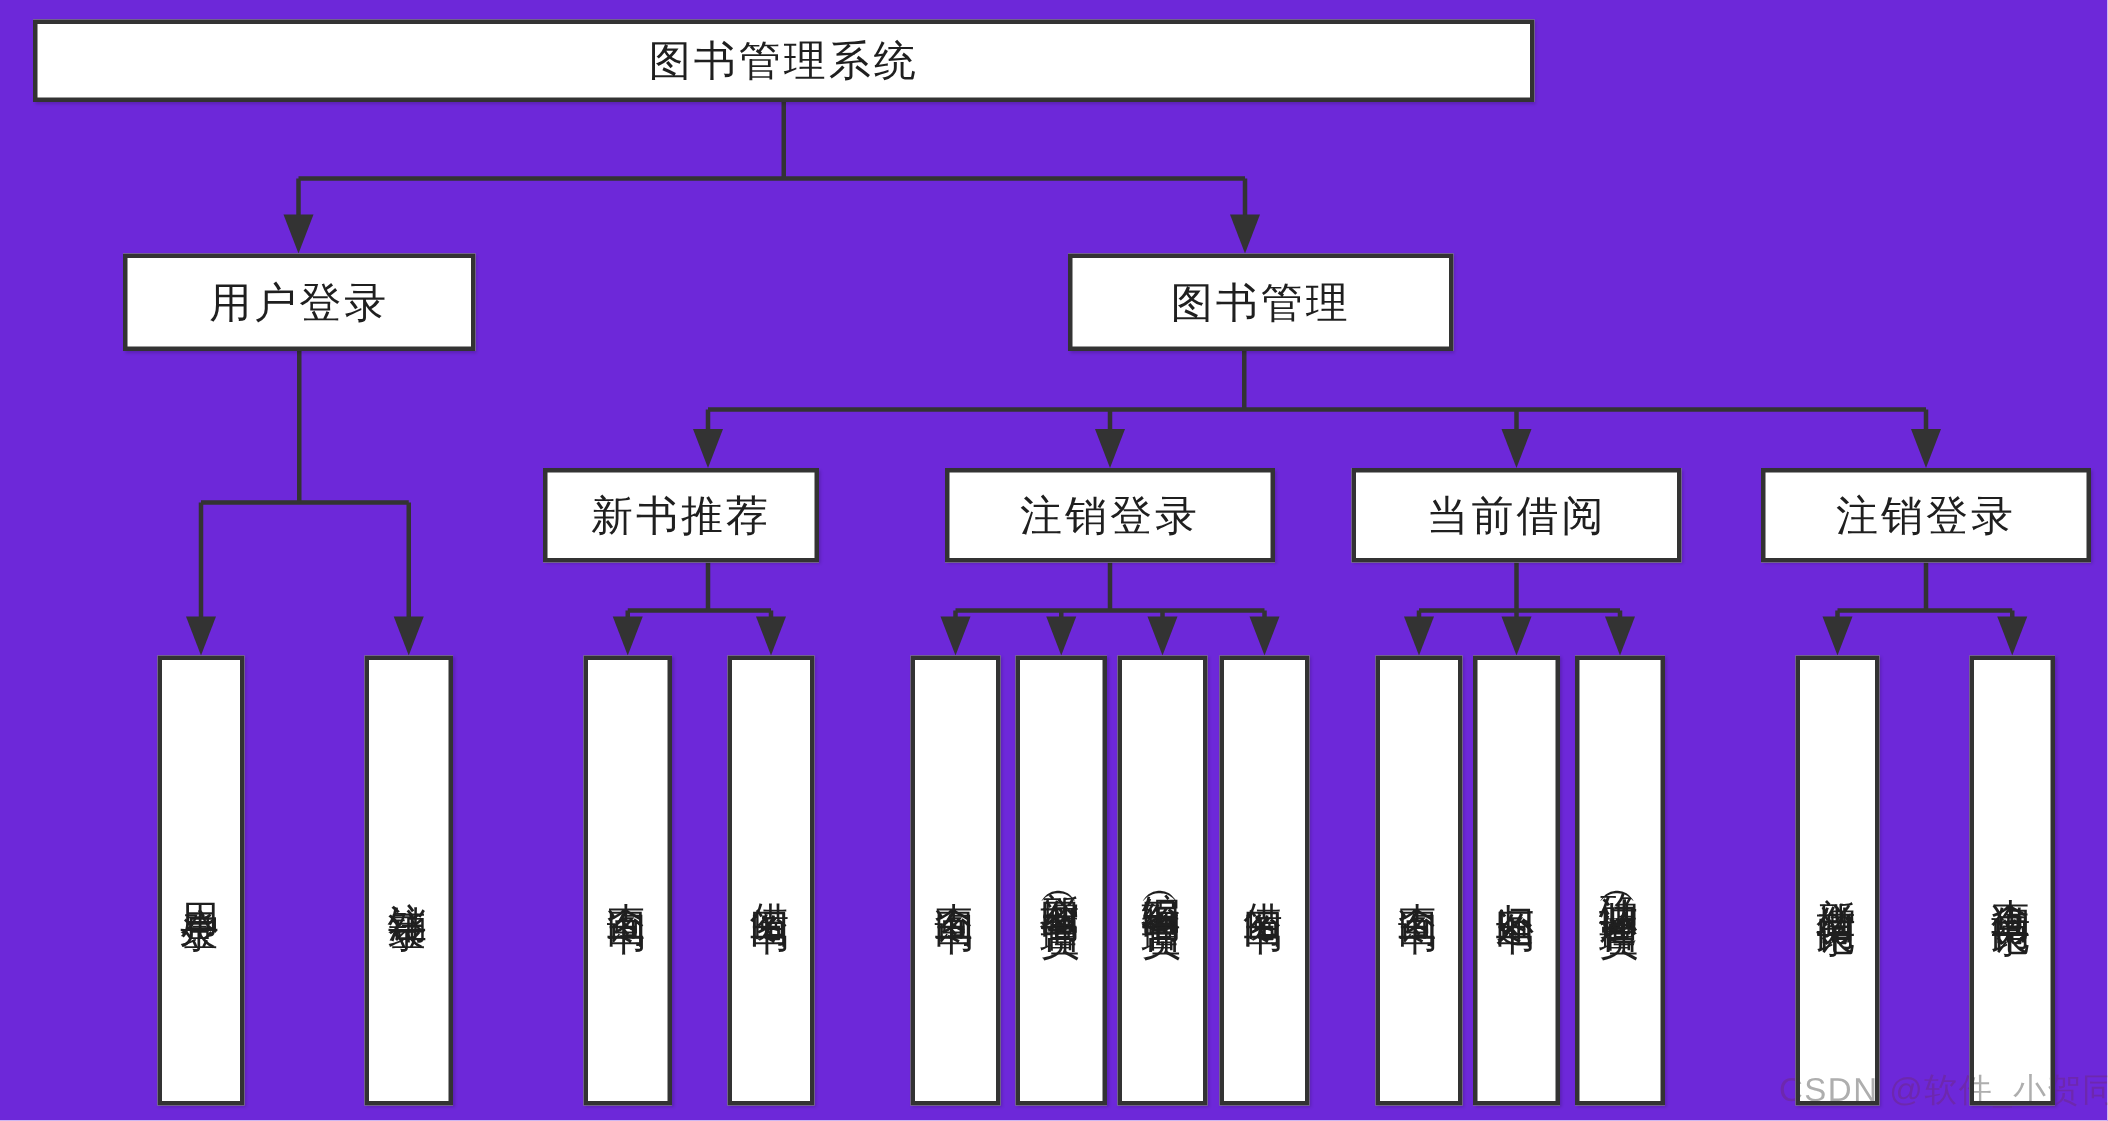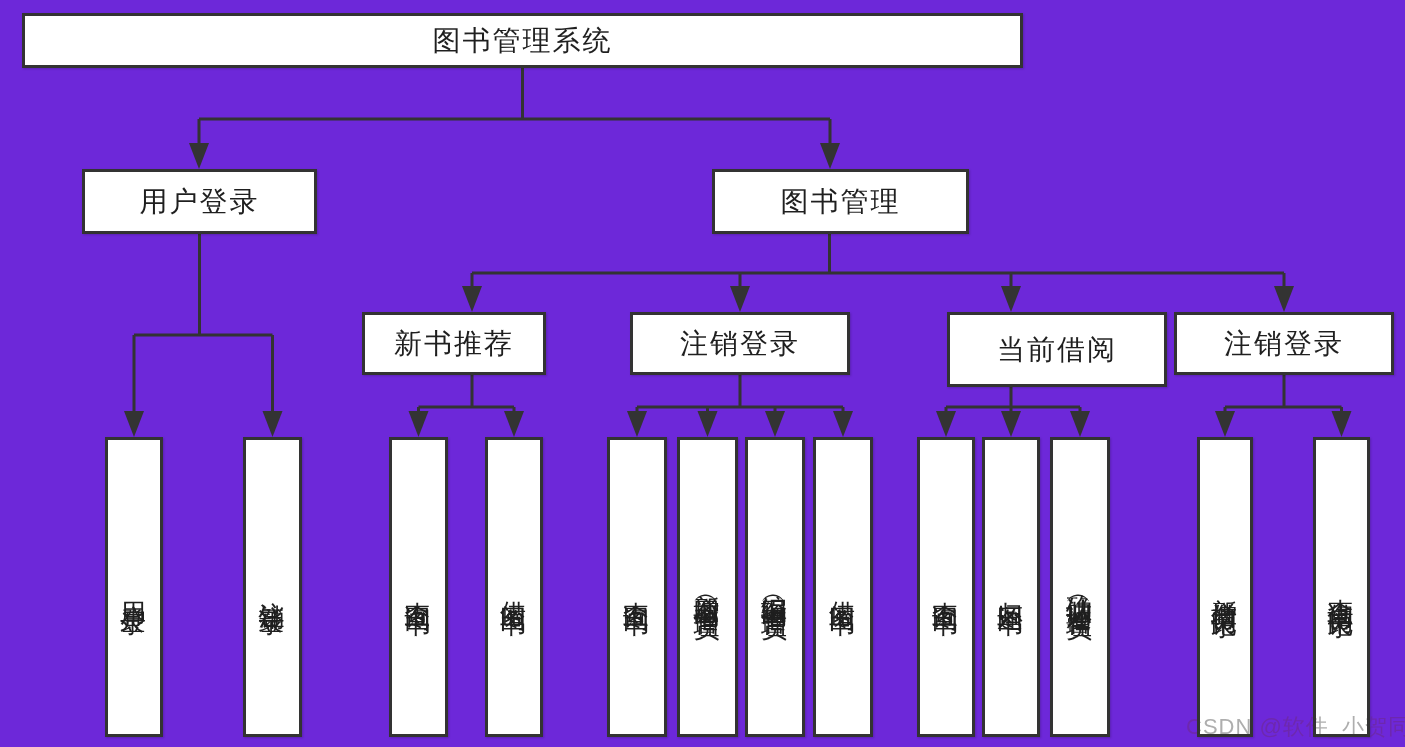--- a/index.html
+++ b/index.html
@@ -92,21 +92,21 @@
     </g>
   </svg>
 
   <div class="box" style="left:22px; top:13px; width:1001px; height:55px;">图书管理系统</div>
 
   <div class="box" style="left:82px; top:169px; width:235px; height:65px;">用户登录</div>
   <div class="box" style="left:712px; top:169px; width:257px; height:65px;text-align:center;">图书管理</div>
 
   <div class="box" style="left:362px; top:312px; width:184px; height:63px;">新书推荐</div>
   <div class="box" style="left:630px; top:312px; width:220px; height:63px;">注销登录</div>
-  <div class="box" style="left:947px; top:312px; width:220px; height:75px;">当前借阅</div>
+  <div class="box" style="left:901px; top:312px; width:220px; height:63px;">当前借阅</div>
   <div class="box" style="left:1174px; top:312px; width:220px; height:63px;">注销登录</div>
 
   <div class="box vbox" style="left:105px; top:437px; width:58px; height:300px;">用户登录</div>
   <div class="box vbox" style="left:243px; top:437px; width:59px; height:300px;">注销登录</div>
 
   <div class="box vbox" style="left:389px; top:437px; width:59px; height:300px;">查询图书</div>
   <div class="box vbox" style="left:485px; top:437px; width:58px; height:300px;">借阅图书</div>
 
   <div class="box vbox" style="left:607px; top:437px; width:60px; height:300px;">查询图书</div>
   <div class="box vbox" style="left:677px; top:437px; width:61px; height:300px;">新增图书（管理员）</div>

